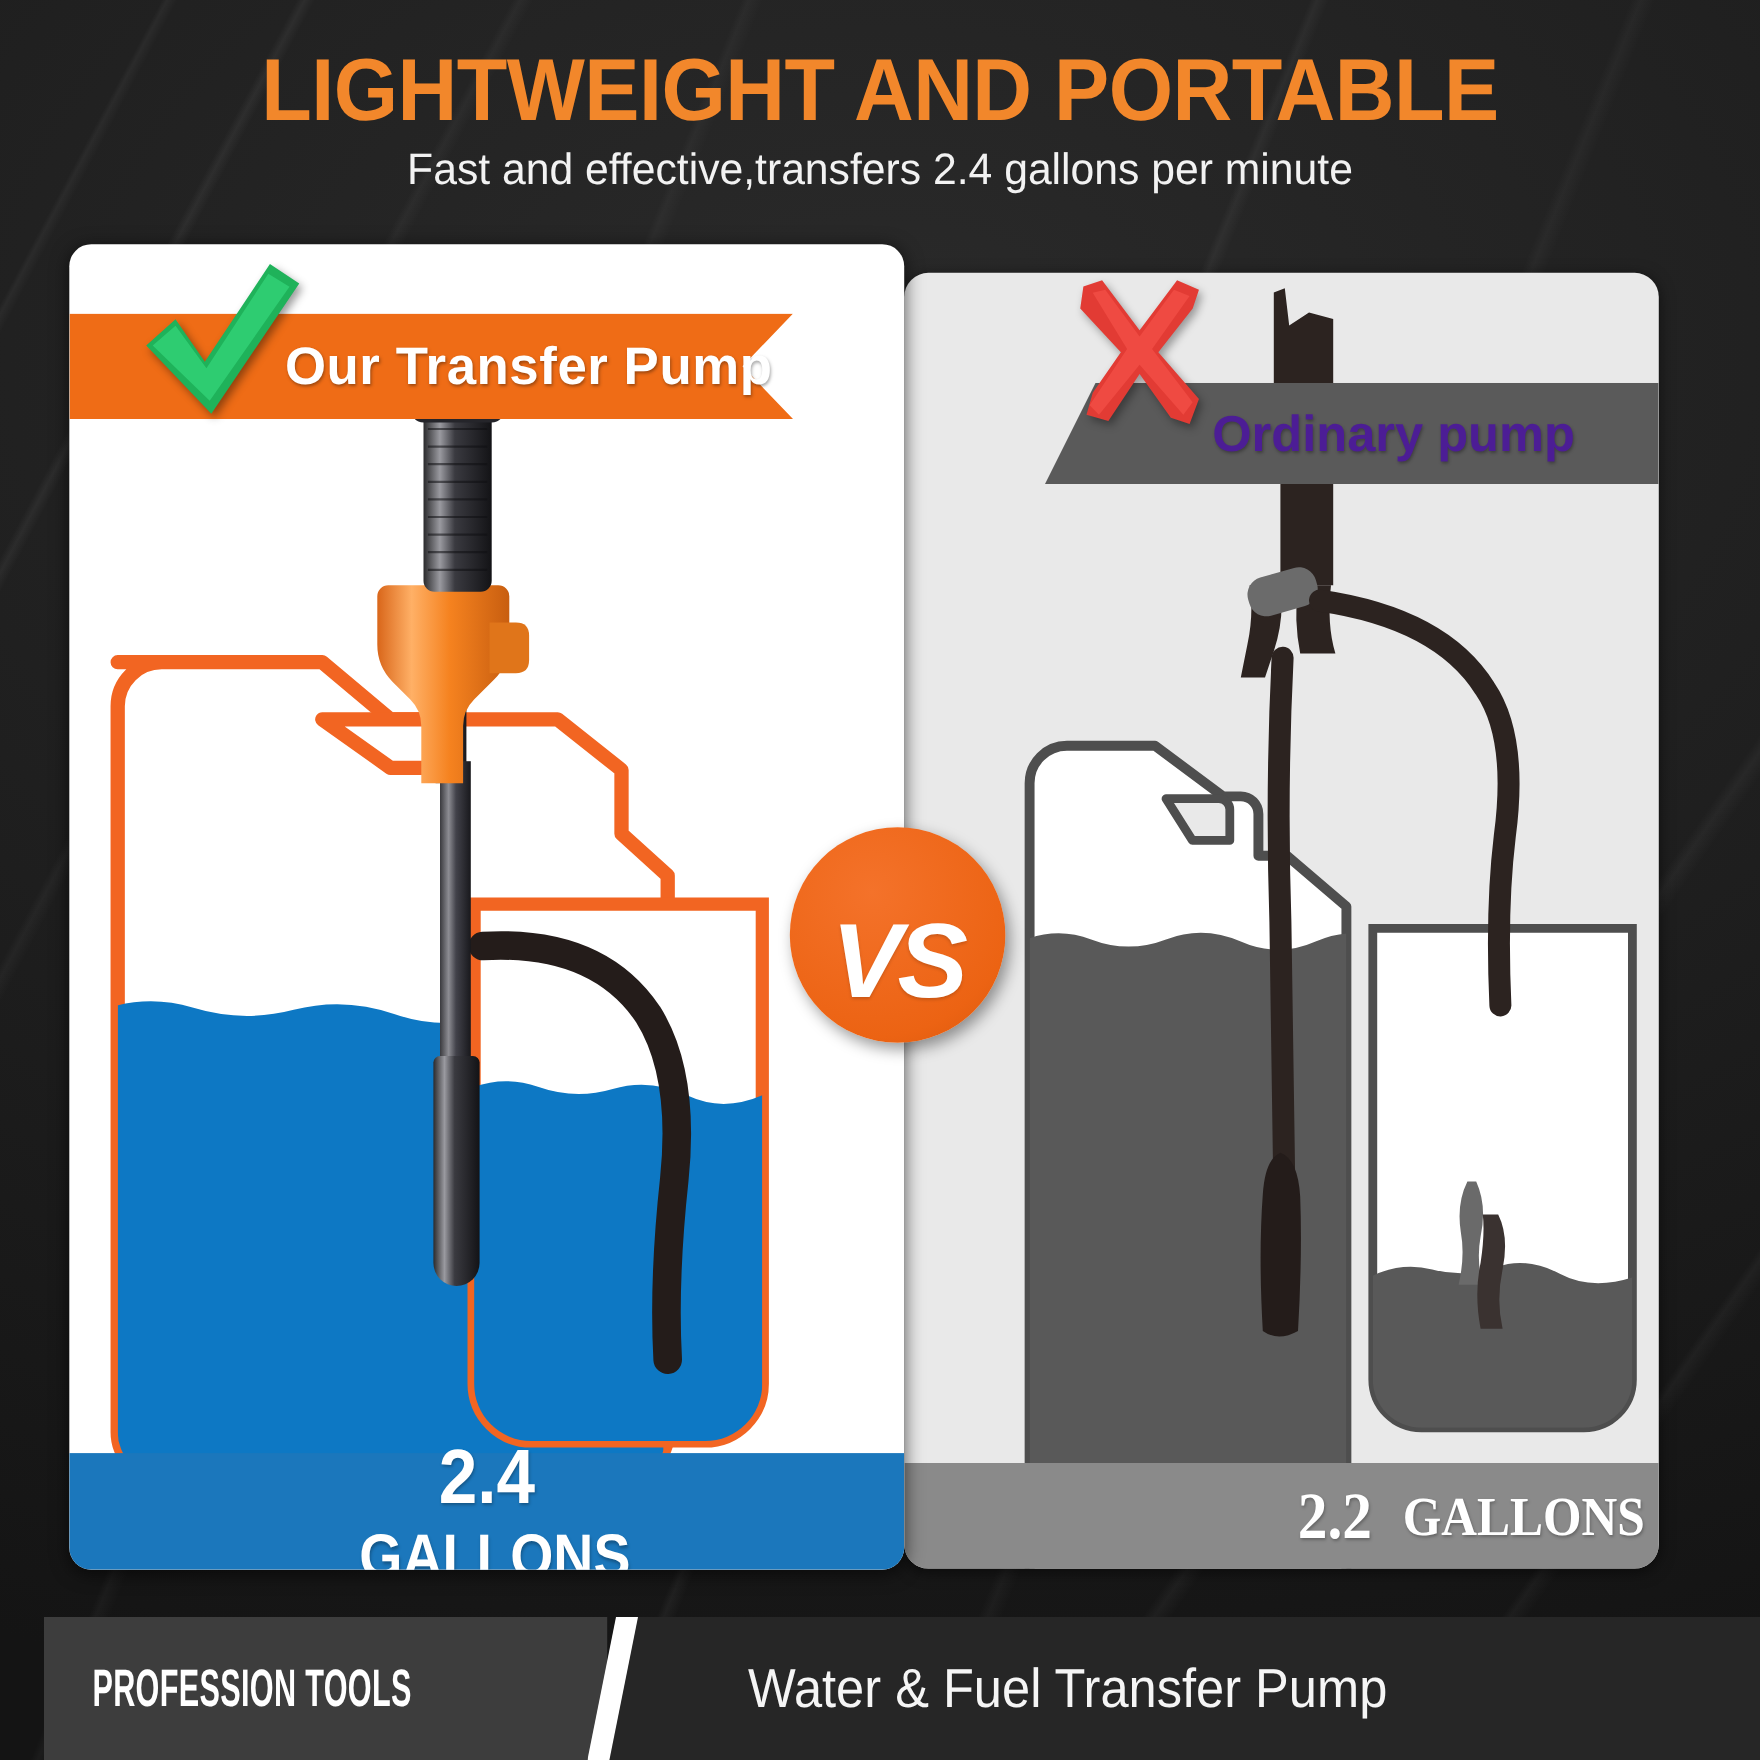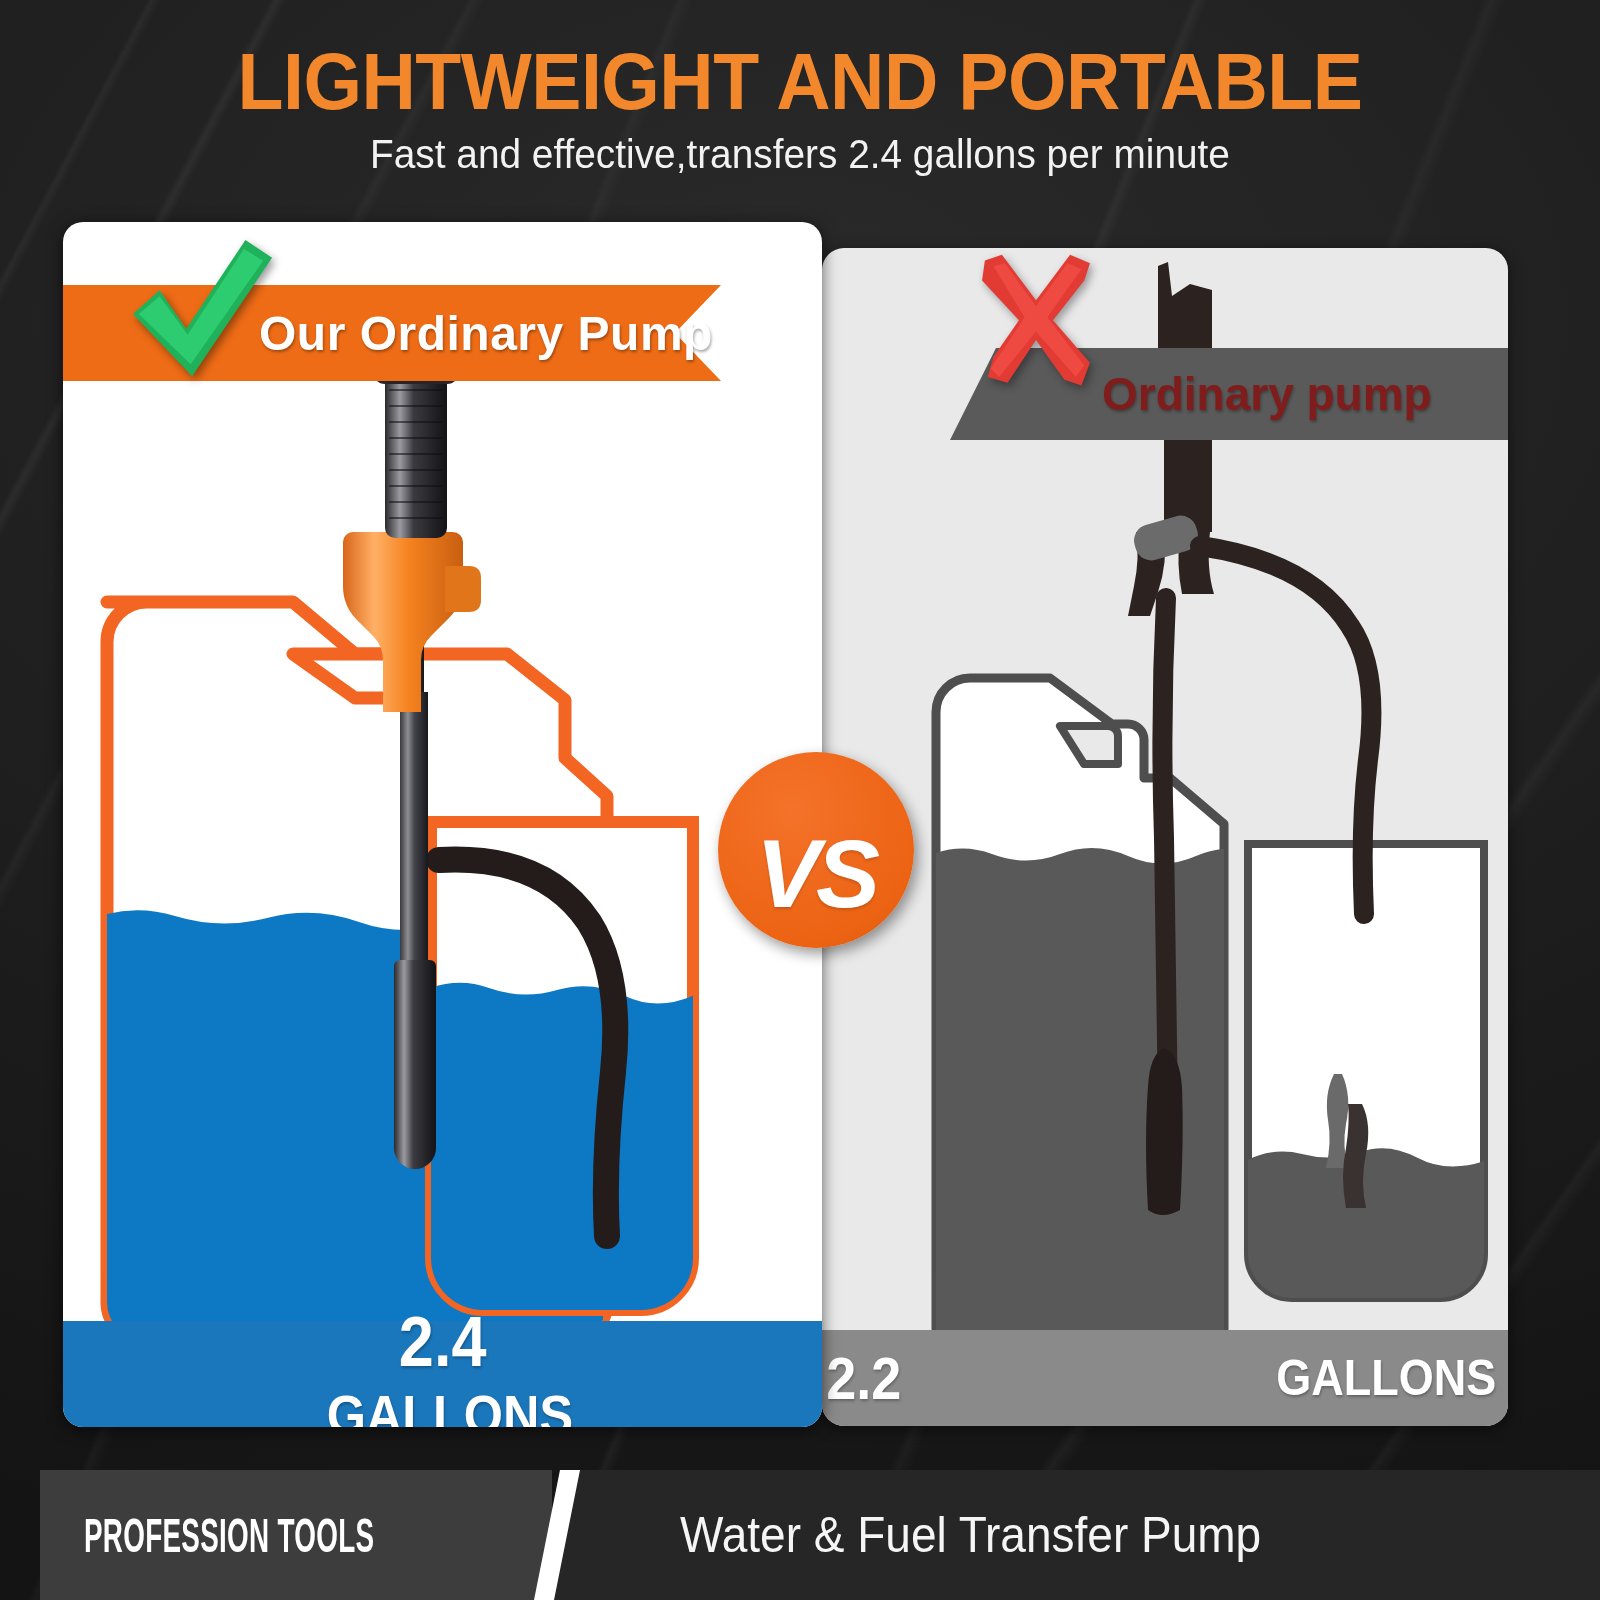--- a/index.html
+++ b/index.html
@@ -66,38 +66,38 @@
     filter:drop-shadow(3px 4px 4px rgba(0,0,0,.4));
   }
   #ribbon-right{
     position:absolute;left:128px;top:100px;width:558px;height:92px;
     background:#5a5a5a;
     clip-path:polygon(46px 0,558px 0,558px 92px,0 92px);
   }
   #ribbon-right-label{
     position:absolute;left:128px;top:100px;width:548px;height:92px;
     display:flex;align-items:center;
-    color:#7f1d1d;font-size:46px;font-weight:bold;
+    color:#4c1d95;font-size:46px;font-weight:bold;
     padding-left:152px;box-sizing:border-box;
     text-shadow:1px 2px 3px rgba(0,0,0,.3);
   }
   #cross-icon{
     position:absolute;left:140px;top:4px;width:148px;height:142px;
     filter:drop-shadow(3px 4px 4px rgba(0,0,0,.35));
   }
   
   #bar-left{
     position:absolute;left:0;bottom:0;width:759px;height:106px;
     background:#1b77bc;
     display:flex;align-items:center;justify-content:center;flex-direction:column;
   }
   #bar-right{
     position:absolute;left:0;bottom:0;width:686px;height:96px;
     background:#8a8a8a;
-    display:flex;align-items:center;justify-content:space-between;
+    display:flex;align-items:center;justify-content:flex-end;font-family:Liberation Serif, serif;
   }
   .bar-big{color:#fff;font-weight:bold;display:inline-block;text-shadow:1px 2px 3px rgba(0,0,0,.28);}
   #bar-left .num{font-size:70px;transform:scaleX(.9);}
   #bar-left .unit{font-size:56px;transform:scaleX(.9);margin-left:14px;}
   #bar-right .num{font-size:60px;transform:scaleX(.9);}
   #bar-right .unit{font-size:50px;transform:scaleX(.9);margin-left:12px;}
   
   #vs-badge{
     position:absolute;left:718px;top:752px;width:196px;height:196px;
     border-radius:50%;
@@ -272,21 +272,21 @@
       <line x1="366" y1="102" x2="366" y2="146"></line>
       <line x1="378" y1="104" x2="378" y2="146"></line>
     </g>
 
     <path d="M326 72 l12 -4 l6 32 h-16 z" fill="#1c1c20"></path>
 
     <ellipse cx="372" cy="100" rx="9" ry="5" fill="#d9362c"></ellipse>
   </svg>
 
   <div id="ribbon-left"></div>
-  <div id="ribbon-left-label">Our Ordinary Pump</div>
+  <div id="ribbon-left-label">Our Transfer Pump</div>
   <svg id="check-icon" viewBox="0 0 100 100">
     <path d="M4 50 L22 34 L40 60 L80 0 L98 12 L44 92 Z" fill="#1fb25a"></path>
     <path d="M8 50 L22 38 L41 64 L79 6 L92 14 L43 84 Z" fill="#2ecc71"></path>
   </svg>
 
   <div id="bar-left">
     <span class="bar-big num">2.4</span>
     <span class="bar-big unit">GALLONS</span>
   </div>
 </div>

